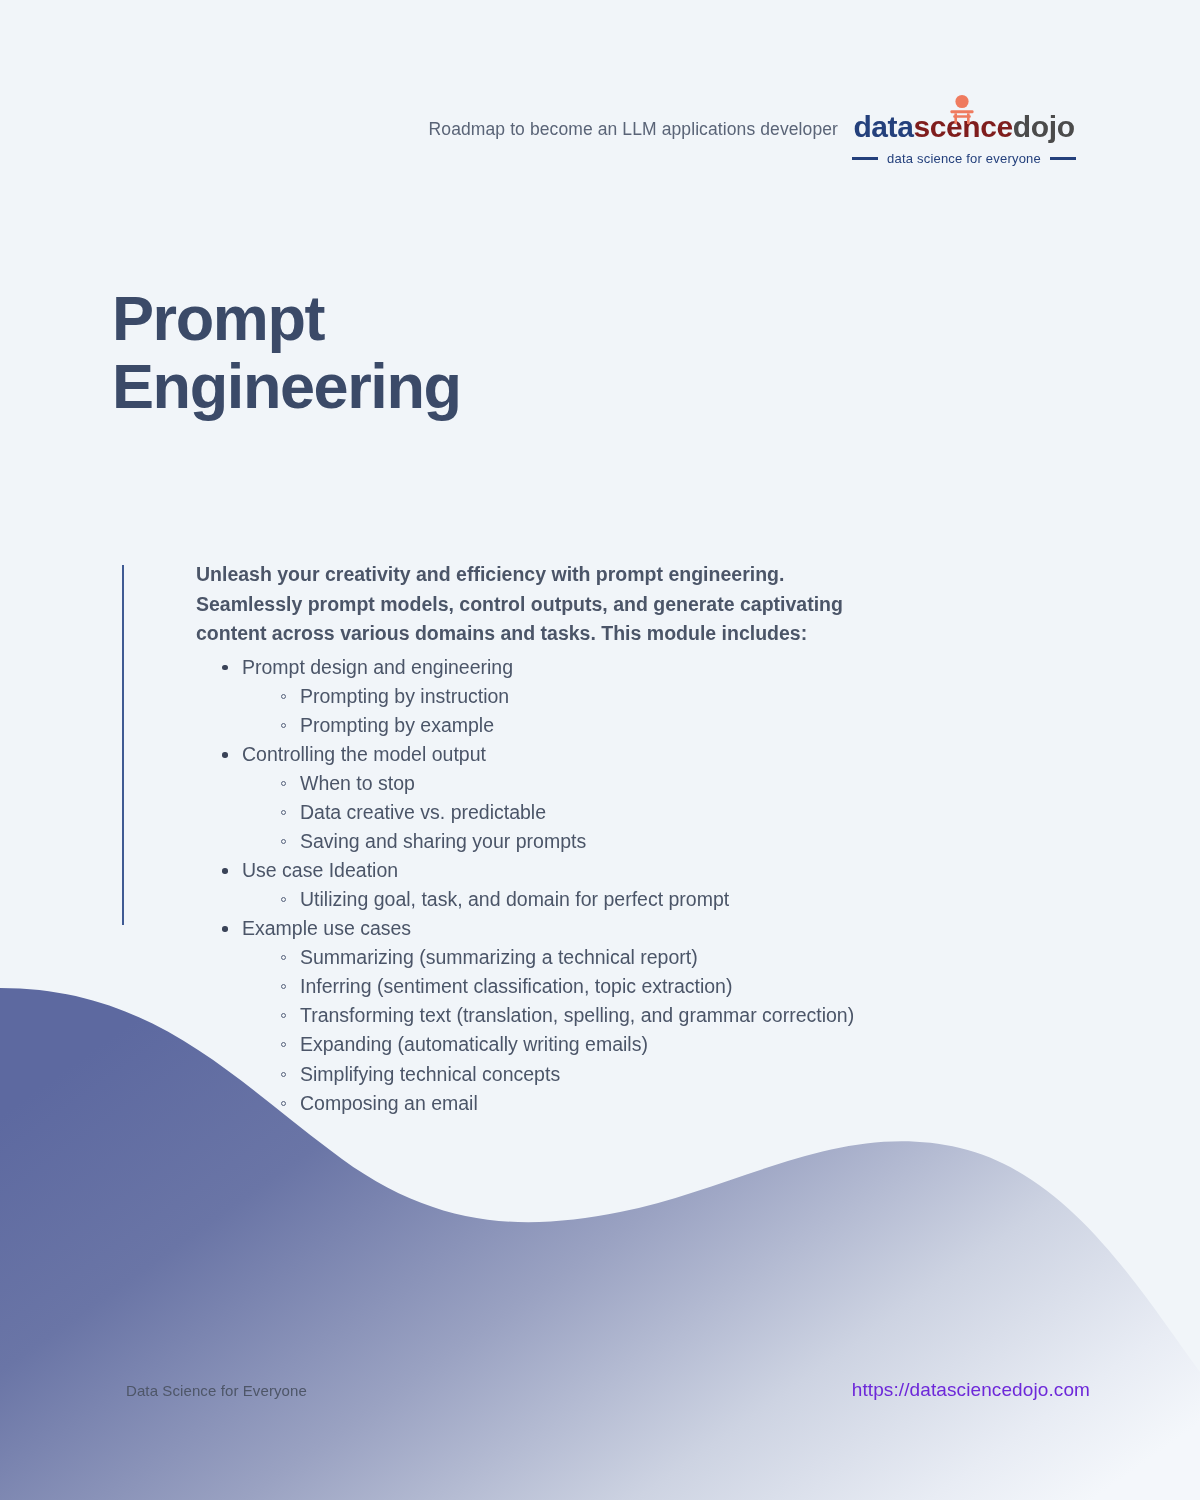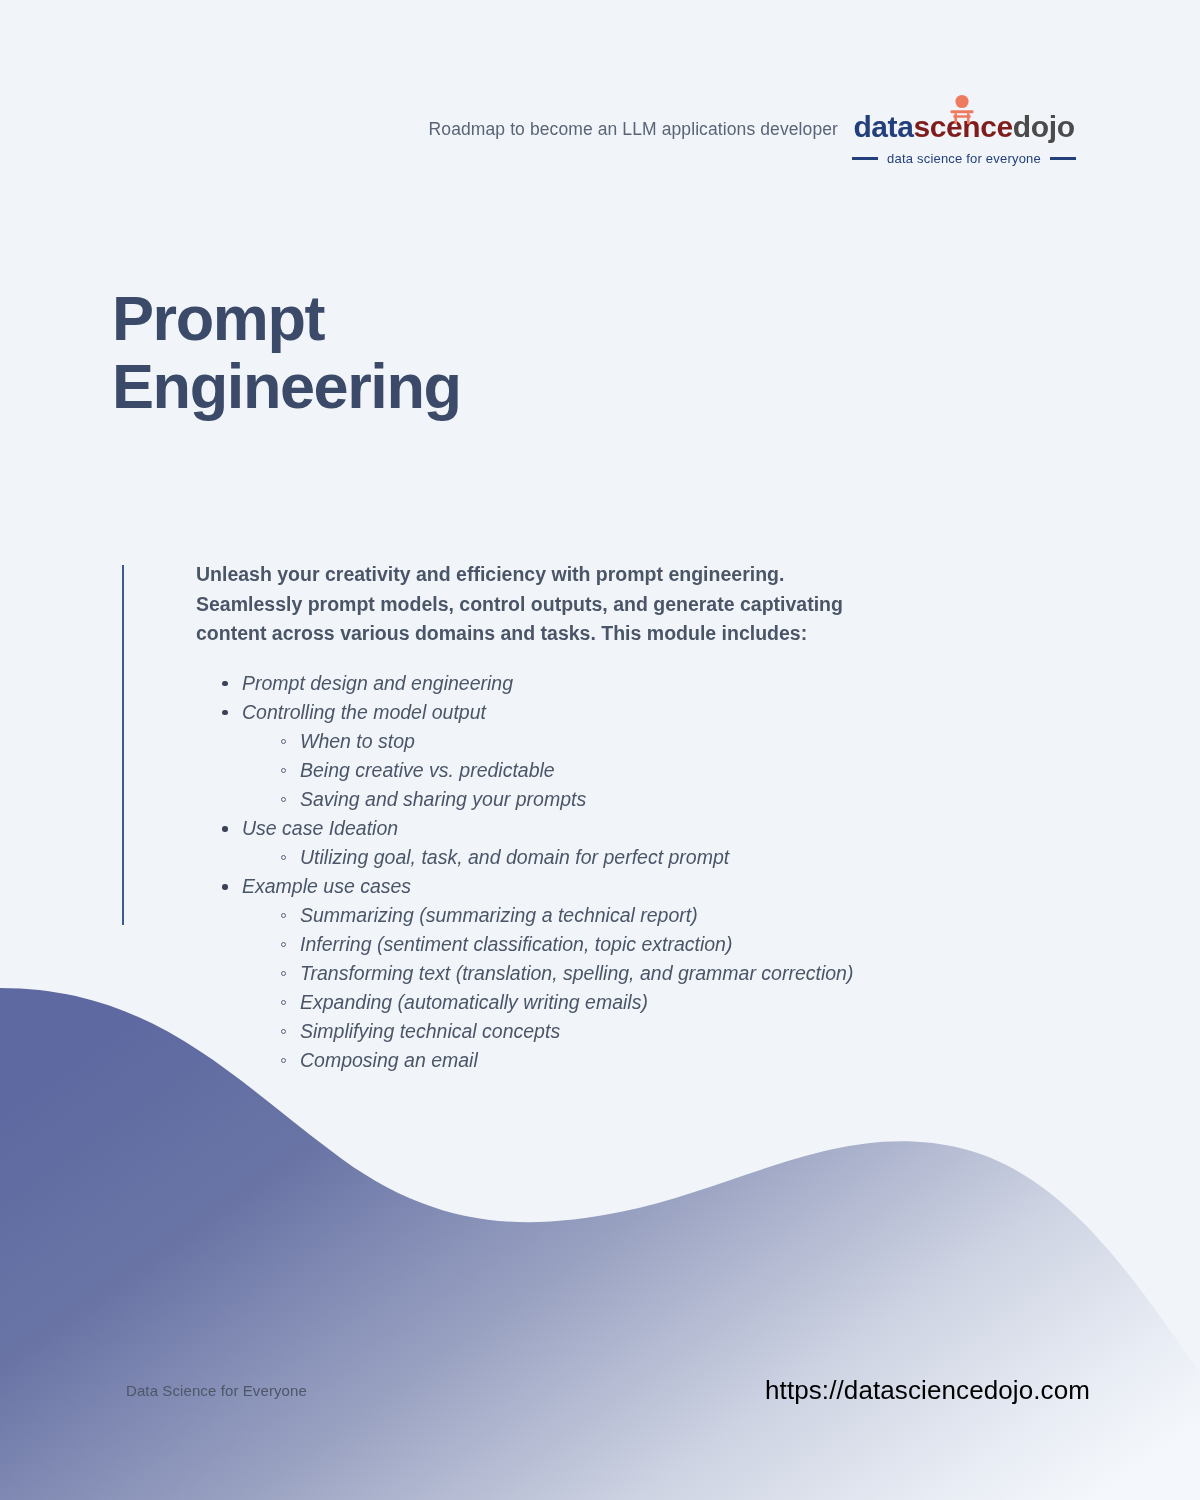--- a/index.html
+++ b/index.html
@@ -142,23 +142,22 @@
     font-size: 19.5px;
     line-height: 1.52;
     color: #4b5568;
     margin: 0;
     font-weight: bold;
   }
   .intro span { display: block; }
 
   ul.lvl1 {
     list-style: none;
-    margin: 20px 0 0 0;
+    margin: 4px 0 0 0;
     padding: 0 0 0 24px;
-    font-style: italic;
   }
   ul.lvl1 > li.item-l1 {
     position: relative;
     font-size: 19.5px;
     line-height: 1.49;
     color: #4b5568;
     padding-left: 22px;
   }
   ul.lvl1 > li.item-l1 > .l1-label::before {
     content: "";
@@ -206,22 +205,22 @@
     align-items: center;
     justify-content: space-between;
   }
   .footer-left {
     font-size: 15px;
     color: #4e5668;
     letter-spacing: 0.1px;
     white-space: nowrap;
   }
   .footer-right {
-    font-size: 26px;
-    color: #000000;
+    font-size: 19px;
+    color: #6d28d9;
     letter-spacing: 0.1px;
     white-space: nowrap;
   }
 </style>
 </head>
 <body>
 
 <div class="page">
 
   <svg class="wave-layer" viewBox="0 0 1200 1500" preserveAspectRatio="none" xmlns="http://www.w3.org/2000/svg">
@@ -277,27 +276,31 @@
     <div class="body-inner">
       <p class="intro">
         <span>Unleash your creativity and efficiency with prompt engineering.</span>
         <span>Seamlessly prompt models, control outputs, and generate captivating</span>
         <span>content across various domains and tasks. This module includes:</span>
       </p>
 
       <ul class="lvl1">
         <li class="item-l1">
           <span class="l1-label">Prompt design and engineering</span>
+          <ul class="lvl2">
+            <li class="item-l2">Prompting by instruction</li>
+            <li class="item-l2">Prompting by example</li>
+          </ul>
         </li>
 
         <li class="item-l1">
           <span class="l1-label">Controlling the model output</span>
           <ul class="lvl2">
             <li class="item-l2">When to stop</li>
-            <li class="item-l2">Being creative vs. predictable</li>
+            <li class="item-l2">Data creative vs. predictable</li>
             <li class="item-l2">Saving and sharing your prompts</li>
           </ul>
         </li>
 
         <li class="item-l1">
           <span class="l1-label">Use  case Ideation</span>
           <ul class="lvl2">
             <li class="item-l2">Utilizing goal, task, and domain for perfect prompt</li>
           </ul>
         </li>

